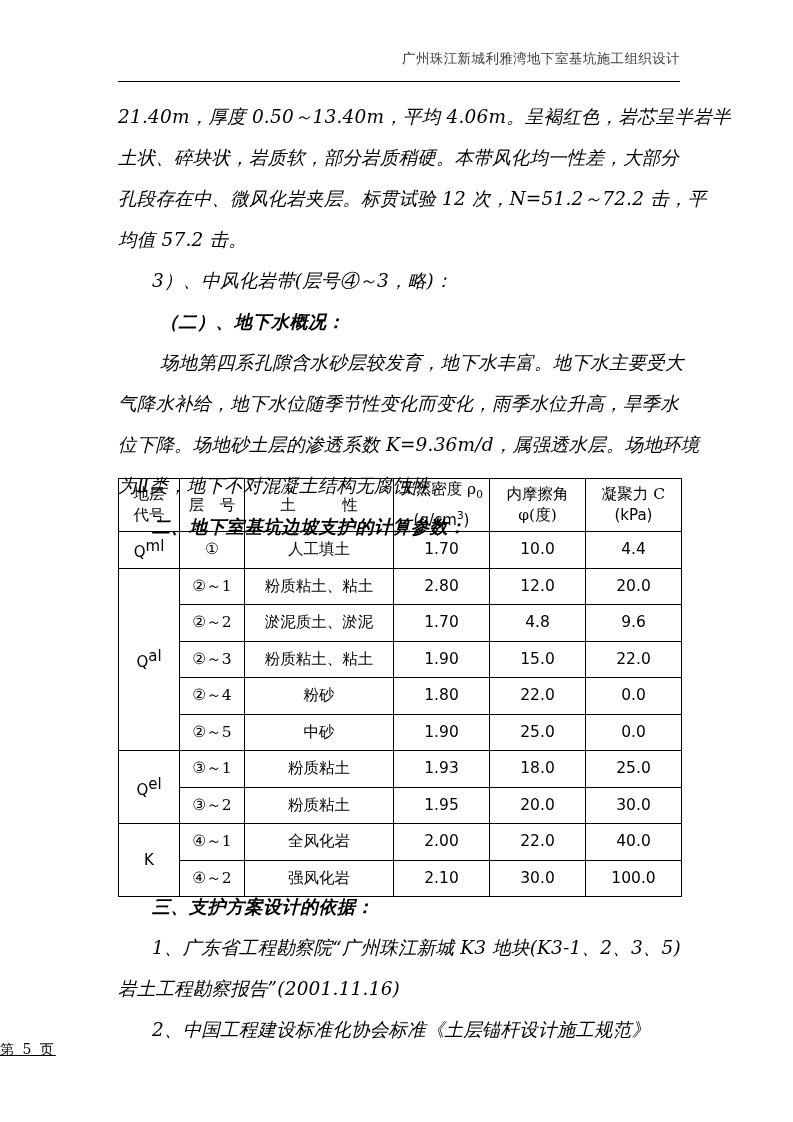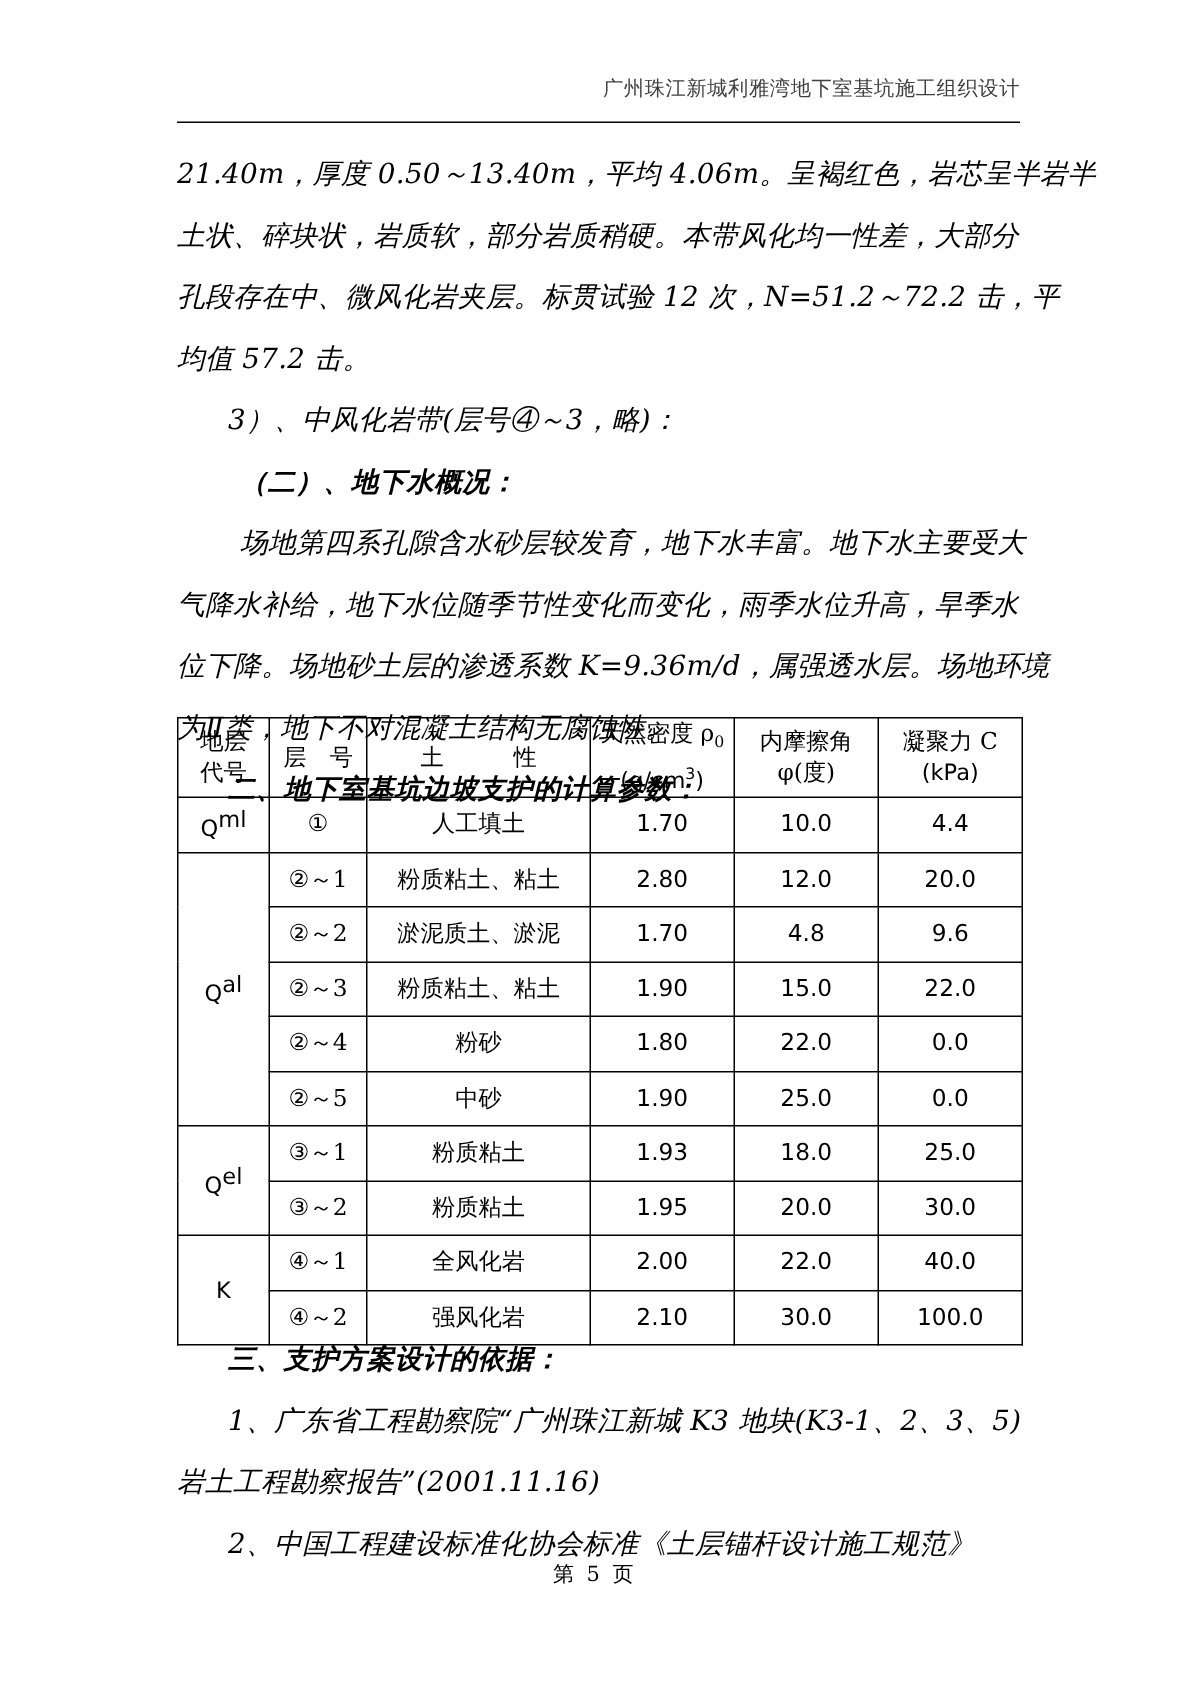--- a/index.html
+++ b/index.html
@@ -104,23 +104,24 @@
     top: 886px;
     width: 562px;
   }
 
   
   .page-footer {
     position: absolute;
     left: 0;
     top: 1041px;
     width: 793px;
-    text-align: center;
+    text-align: left;
     font-size: 14px;
     letter-spacing: 2px;
+    text-decoration: underline;
   }
 </style>
 </head>
 <body>
 
 <div class="page">
 
   <div class="doc-header">广州珠江新城利雅湾地下室基坑施工组织设计</div>
   <div class="header-rule"></div>
 

